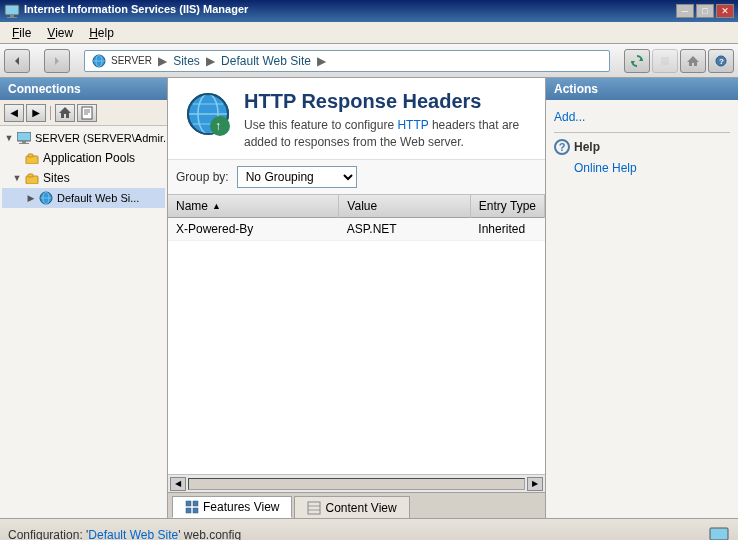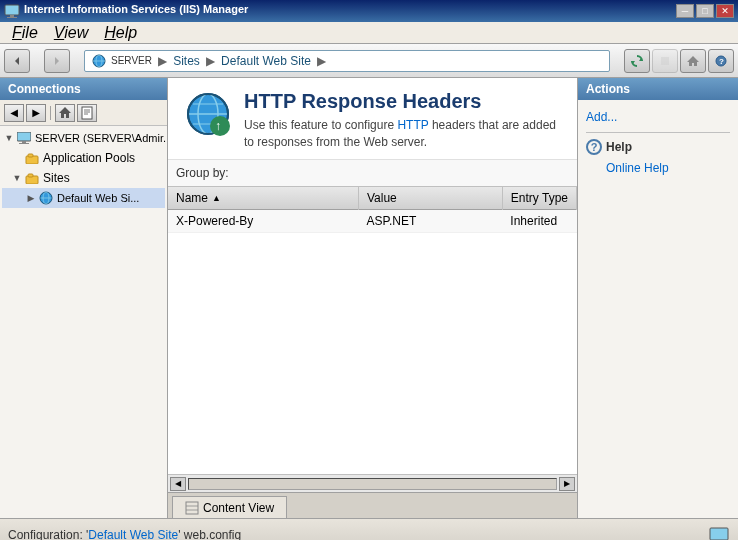--- a/index.html
+++ b/index.html
@@ -47,22 +47,21 @@
       background: #f0ece4;
       height: 22px;
       display: flex;
       align-items: center;
       padding: 0 4px;
       border-bottom: 1px solid #a0a0a0;
     }
     .menu-item {
       padding: 2px 8px;
       cursor: pointer;
-      font-size: 16px;
-      font-style: italic;
+      font-size: 12px;
     }
     .menu-item span { text-decoration: underline; }
 
     
     #toolbar {
       background: linear-gradient(to bottom, #f8f8f8, #dcdcdc);
       height: 34px;
       display: flex;
       align-items: center;
       padding: 0 4px;
@@ -359,21 +358,21 @@
       background: #e8e4dc;
       margin-right: 2px;
     }
     .view-tab.active {
       background: white;
       border-bottom: 1px solid white;
     }
 
     
     #actions-panel {
-      width: 160px;
+      width: 192px;
       background: #f5f3ef;
       display: flex;
       flex-direction: column;
     }
     #actions-header {
       background: linear-gradient(to bottom, #6b9dc7, #4a7bab);
       color: white;
       font-weight: bold;
       font-size: 12px;
       padding: 4px 8px;
@@ -621,20 +620,24 @@
       <div id="feature-title-area">
         <div id="feature-title">HTTP Response Headers</div>
         <div id="feature-desc">
           Use this feature to configure <a>HTTP</a> headers that are added to responses from the Web server.
         </div>
       </div>
     </div>
 
     <div id="groupby-bar">
       <span id="groupby-label">Group by:</span>
+      <select id="groupby-select">
+        <option>No Grouping</option>
+        <option>Entry Type</option>
+      </select>
     </div>
 
     <div id="data-table-container">
       <table id="data-table">
         <thead>
           <tr>
             <th style="width:200px;">
               <div class="th-sorted">
                 <span>Name</span>
                 <span style="font-size:9px;">▲</span>
@@ -658,20 +661,29 @@
       </table>
     </div>
 
     <div id="hscroll-area">
       <div id="hscroll-btn-left">◀</div>
       <div id="hscroll-track"></div>
       <div id="hscroll-btn-right">▶</div>
     </div>
 
     <div id="view-tabs">
+      <div class="view-tab active">
+        <svg width="14" height="14" viewBox="0 0 14 14">
+          <rect x="1" y="1" width="5" height="5" fill="#4a7bab" stroke="#2a5a8b" stroke-width="0.5"></rect>
+          <rect x="8" y="1" width="5" height="5" fill="#4a7bab" stroke="#2a5a8b" stroke-width="0.5"></rect>
+          <rect x="1" y="8" width="5" height="5" fill="#4a7bab" stroke="#2a5a8b" stroke-width="0.5"></rect>
+          <rect x="8" y="8" width="5" height="5" fill="#4a7bab" stroke="#2a5a8b" stroke-width="0.5"></rect>
+        </svg>
+        <span>Features View</span>
+      </div>
       <div class="view-tab">
         <svg width="14" height="14" viewBox="0 0 14 14">
           <rect x="1" y="1" width="12" height="12" fill="none" stroke="#888" stroke-width="1"></rect>
           <line x1="1" y1="5" x2="13" y2="5" stroke="#888" stroke-width="0.8"></line>
           <line x1="1" y1="9" x2="13" y2="9" stroke="#888" stroke-width="0.8"></line>
         </svg>
         <span>Content View</span>
       </div>
     </div>
   </div>

